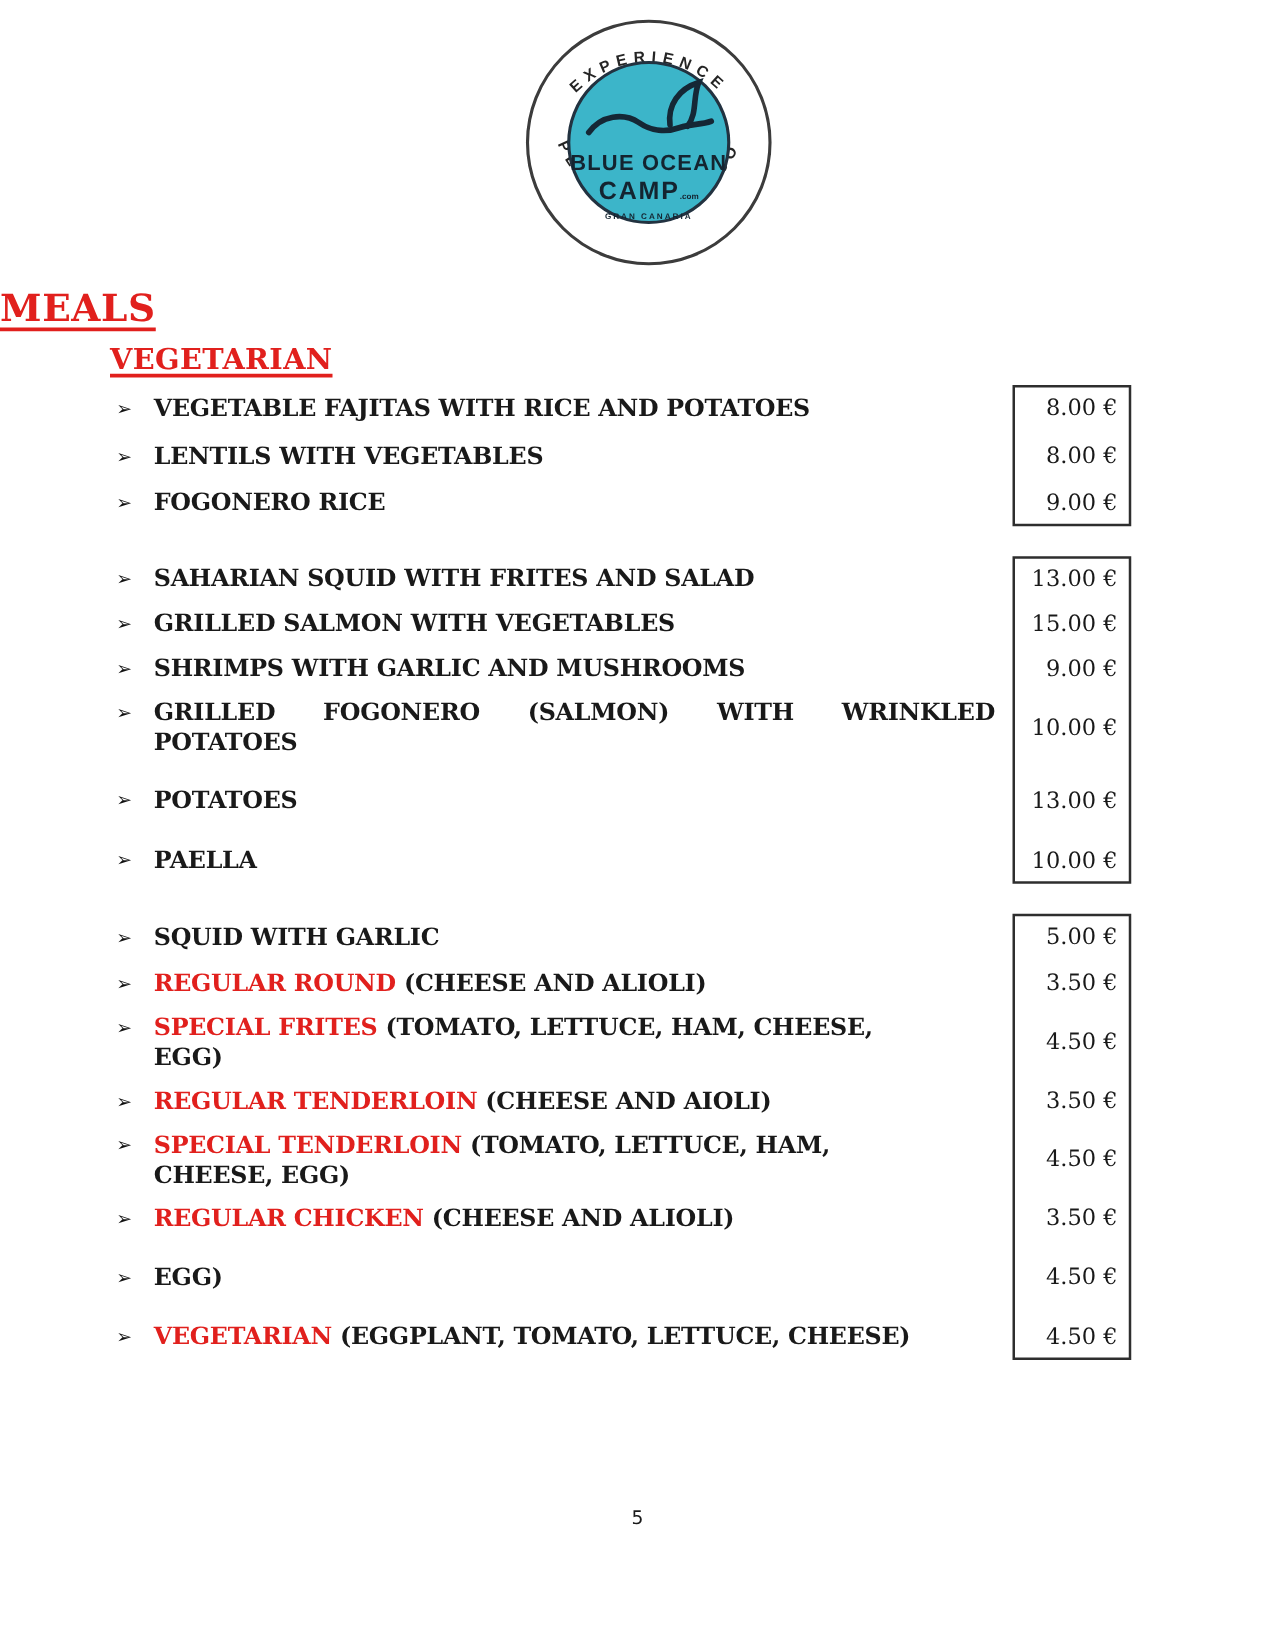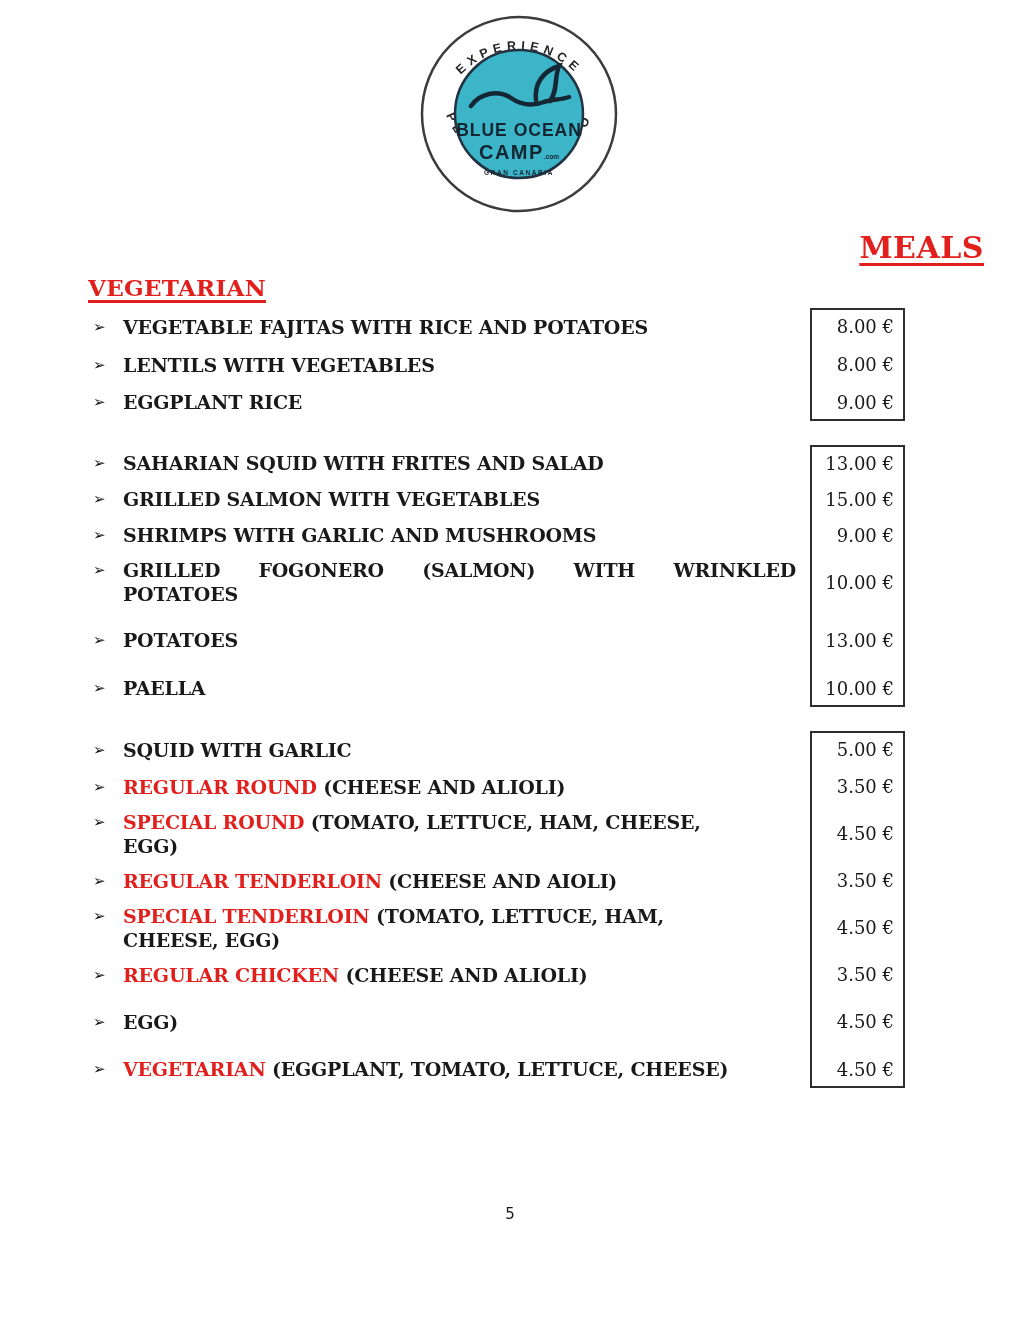--- a/index.html
+++ b/index.html
@@ -11,21 +11,21 @@
   
   .logo-wrap { width:204px; margin:12px auto 0; transform:translateX(9px); }
   .ring   { font-family:"Liberation Sans", sans-serif; font-size:12.5px; font-weight:bold; letter-spacing:5px; fill:#252525; }
   .lgname { font-family:"Liberation Sans", sans-serif; font-size:17.5px; font-weight:bold; fill:#142430; letter-spacing:1px; }
   .big    { font-size:20px; letter-spacing:1.5px; }
   .lgsuffix { font-size:6.5px; letter-spacing:0; }
   .lgsub  { font-family:"Liberation Sans", sans-serif; font-size:6.5px; font-weight:bold; fill:#142430; letter-spacing:1.6px; }
 
   
   .title {
-    font-size:30px; font-weight:bold; color:#e1201d; text-align:right;
+    font-size:30px; font-weight:bold; color:#e1201d; text-align:left;
     margin:10px 36px 0 0; letter-spacing:0.5px;
     text-decoration:underline; text-decoration-thickness:3px; text-underline-offset:5px;
   }
   .content { margin:0 115px 0 85px; }
   .sec-h {
     font-size:23px; font-weight:bold; color:#e1201d; margin:0 0 0 3px;
     text-decoration:underline; text-decoration-thickness:2.5px; text-underline-offset:4px;
     letter-spacing:0.3px;
   }
   .sec-veg { margin-top:9px; }
@@ -113,21 +113,21 @@
                 <div class="l1"><span>LENTILS WITH VEGETABLES</span></div>
               </div>
             </div>
           <div class="price">8.00 €</div>
         </div>
 
         <div class="row h377">
           <div class="iw">
               <span class="bullet">➢</span>
             <div class="itext">
-                <div class="l1"><span>EGGPLANT RICE</span></div>
+                <div class="l1"><span>FOGONERO RICE</span></div>
               </div>
             </div>
           <div class="price">9.00 €</div>
         </div>
       </div>
     </div>
 
     <div class="sec sec-fish">
       <div class="rows">
         <div class="price-frame"></div>
@@ -216,21 +216,21 @@
                 <div class="l1"><span class="red">REGULAR ROUND</span><span> (CHEESE AND ALIOLI)</span></div>
               </div>
             </div>
           <div class="price">3.50 €</div>
         </div>
 
         <div class="row h57">
           <div class="iw">
               <span class="bullet">➢</span>
             <div class="itext">
-              <div class="l1"><span class="red">SPECIAL ROUND</span><span> (TOMATO, LETTUCE, HAM, CHEESE,</span></div>
+              <div class="l1"><span class="red">SPECIAL FRITES</span><span> (TOMATO, LETTUCE, HAM, CHEESE,</span></div>
               <div class="l2">EGG)</div>
             </div>
             </div>
           <div class="price">4.50 €</div>
         </div>
 
         <div class="row h37">
           <div class="iw">
               <span class="bullet">➢</span>
             <div class="itext">

